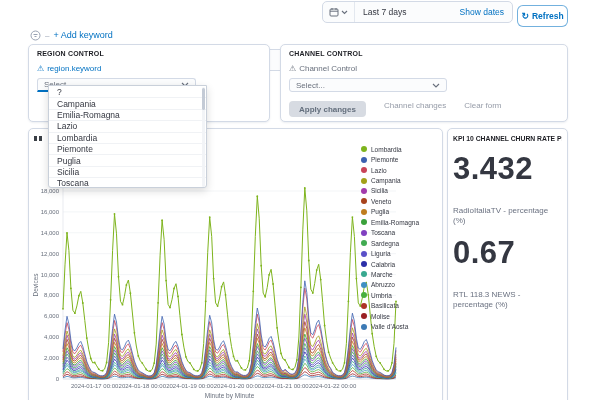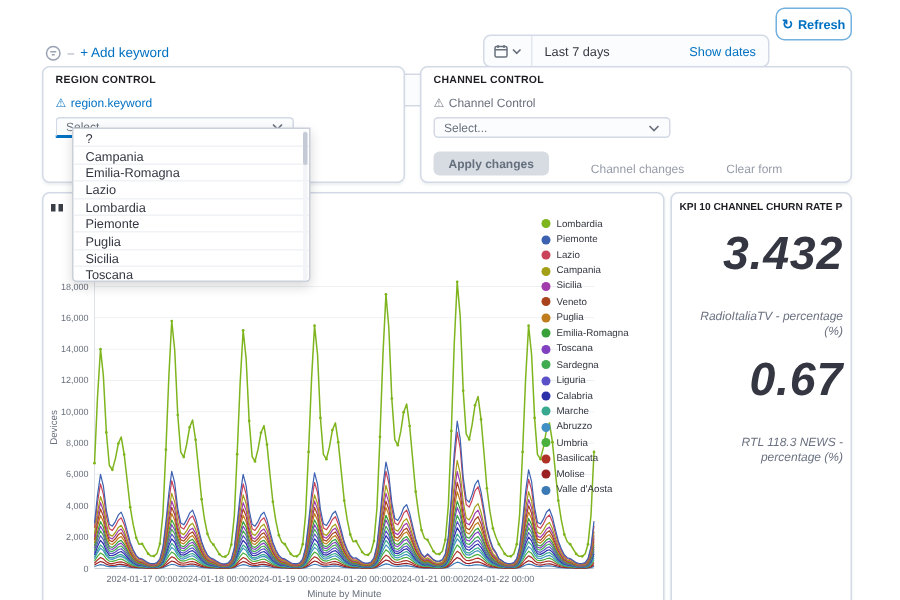--- a/index.html
+++ b/index.html
@@ -10,21 +10,21 @@
   
   .querybar { position:absolute; left:30px; top:5px; width:288px; height:22px;
     background:#fbfcfd; border:1px solid #d3dae6; border-radius:5px; display:flex; align-items:center;margin-top:44px; }
   .qmenu { display:flex; align-items:center; gap:2px; padding:0 6px; height:100%;
     border:none; border-right:1px solid #d3dae6; background:transparent; cursor:pointer; }
   .search-input { flex:1; border:none; outline:none; background:transparent;
     font-family:"Liberation Sans",sans-serif; font-size:9px; color:#343741; padding:0 7px; }
   .search-input::placeholder { color:#69707d; }
   .dql { font-size:8.5px; color:#0071c2; padding:0 8px; cursor:pointer; }
 
-  .datebar { position:absolute; left:322px; top:23px; width:191px; height:22px;
+  .datebar { position:absolute; left:322px; top:1px; width:191px; height:22px;
     background:#fbfcfd; border:1px solid #d3dae6; border-radius:5px; display:flex; align-items:center; }
   .calbtn { display:flex; align-items:center; gap:2px; padding:0 6px; height:100%;
     border:none; border-right:1px solid #e3e8ef; background:transparent; cursor:pointer; }
   .timerange { font-size:8.5px; color:#343741; padding:0 8px; flex:1; }
   .showdates { font-size:8.5px; color:#0071c2; padding:0 8px; cursor:pointer; white-space:nowrap; }
 
   .refresh { position:absolute; left:517px; top:5px; width:51px; height:22px;
     border:1px solid rgba(0,113,194,.55); border-radius:6px; background:#fff; color:#0071c2;
     font-family:"Liberation Sans",sans-serif; font-size:8.5px; font-weight:600; cursor:pointer;
     display:flex; align-items:center; justify-content:center; gap:3px; }
@@ -46,40 +46,40 @@
   .fieldlink.gray { color:#69707d; }
   .warn { font-size:8px; line-height:1; }
 
   .selectbox { position:relative; margin-top:5px; height:14px; background:#fbfcfd;
     border:1px solid #d3dae6; border-radius:3px; display:flex; align-items:center;
     justify-content:space-between; padding:0 6px; font-size:8px; color:#69707d; cursor:pointer; }
   .selectbox.w159 { width:159px; }
   .selectbox.w158 { width:158px; }
   .selectbox.focused { border-bottom:2px solid #0071c2; border-bottom-left-radius:0; border-bottom-right-radius:0; }
 
-  .ctrlbtns { display:flex; align-items:flex-end; gap:28px; margin-top:9px; }
+  .ctrlbtns { display:flex; align-items:flex-start; gap:18px; margin-top:9px; }
   .applybtn { height:16px; padding:0 10px; border:none; border-radius:4px; background:#d7dbe2;
     color:#646f7d; font-family:"Liberation Sans",sans-serif; font-size:8px; font-weight:600; cursor:pointer; }
   .ghostbtn { border:none; background:transparent; color:#969ca8;
     font-family:"Liberation Sans",sans-serif; font-size:8px; cursor:pointer; }
 
   
   .chart-panel { left:28px; top:128px; width:415px; height:278px; }
   .frag { position:absolute; left:5px; top:7px; width:3px; height:5px; background:#3a3f46;
           box-shadow:5px 0 0 #3a3f46; }
   #plot { position:absolute; left:0; top:0; }
   .legend { position:absolute; left:332px; top:15px; display:flex; flex-direction:column; }
   .litem { display:flex; align-items:center; gap:4px; height:10.45px; cursor:pointer; }
   .ldot { width:6px; height:6px; border-radius:50%; flex:none; }
   .ltext { font-size:6.5px; color:#343741; white-space:nowrap; }
 
   
   .kpi-panel { left:447px; top:128px; width:121px; height:278px; padding:6px 5px; overflow:hidden; }
   .kpi-title { font-size:6.8px; font-weight:bold; color:#1d1e24; white-space:nowrap; overflow:hidden; }
-  .kpi-block { text-align:right; margin-top:11px;font-style:italic; }
+  .kpi-block { text-align:left; margin-top:11px; }
   .kpi-value { font-size:31px; font-weight:bold; color:#343741; letter-spacing:.5px; line-height:1.05; }
   .kpi-label { font-size:8px; color:#6a7180; line-height:1.3; margin:20px auto 0; max-width:112px; }
 
   
   .dropdown { position:absolute; left:48px; top:85px; width:159px; height:103px; background:#fff;
     border:1px solid #c9d0da; border-radius:0 0 3px 3px; box-shadow:0 3px 8px rgba(0,0,0,.15);
     overflow:hidden; z-index:50; }
   .ddi { height:11.4px; display:flex; align-items:center; padding:0 8px; font-size:8.5px;
     color:#343741; cursor:pointer; }
   .ddi + .ddi { border-top:1px solid #f0f2f5; }

